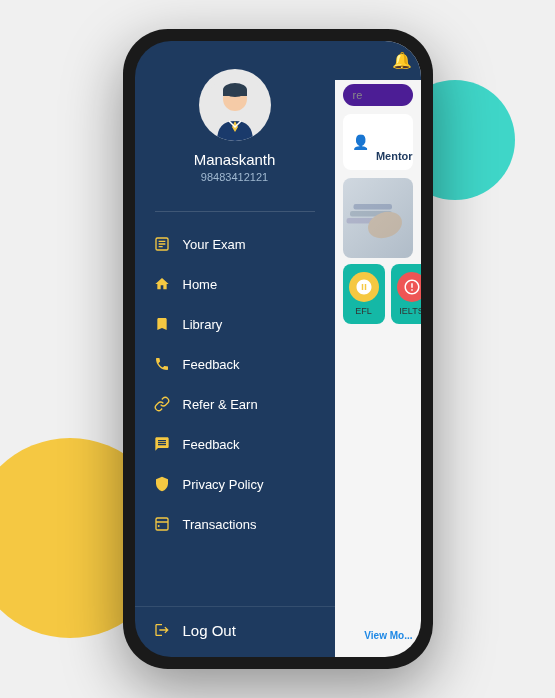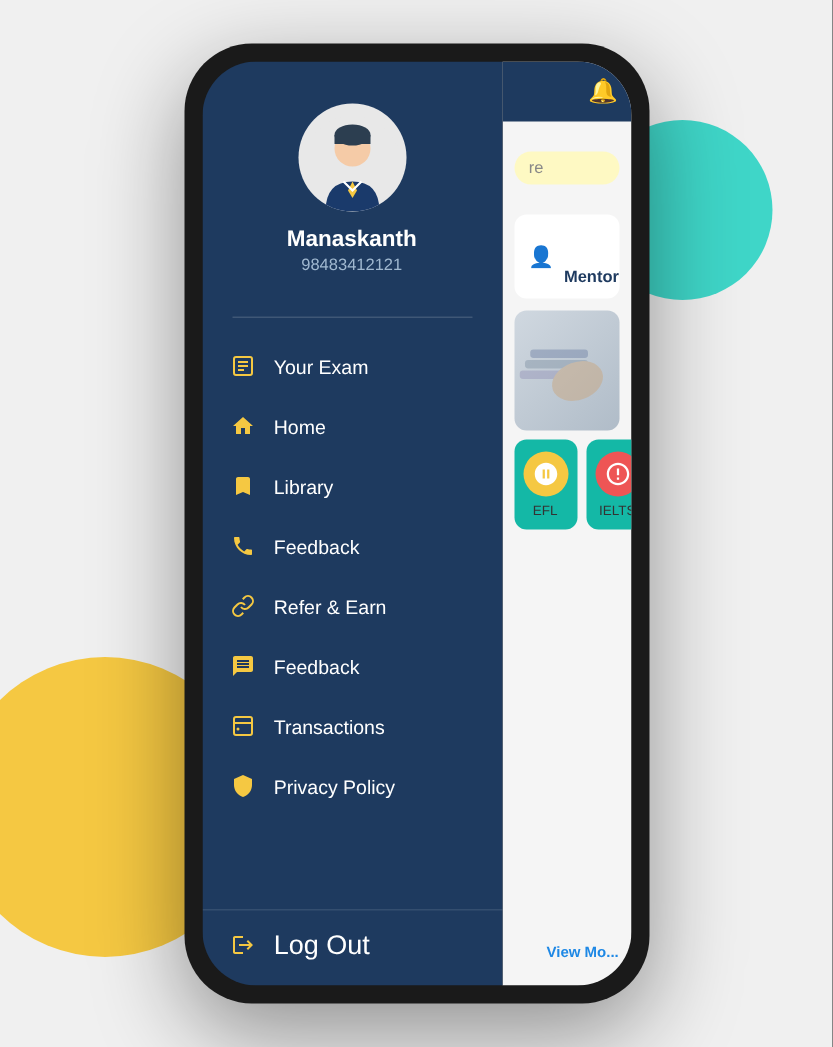--- a/index.html
+++ b/index.html
@@ -92,21 +92,21 @@
     }
 
     .avatar-svg {
       width: 64px;
       height: 64px;
     }
 
     .user-name {
       color: #ffffff;
       font-size: 15px;
-      font-weight: 700;
+      font-weight: 400;
       text-align: center;
       margin-bottom: 3px;
     }
 
     .user-phone {
       color: #a0b8d0;
       font-size: 11px;
       text-align: right;
     }
 
@@ -164,21 +164,21 @@
       margin-right: 10px;
       display: flex;
       align-items: center;
       justify-content: center;
       color: #f5c842;
       font-size: 14px;
     }
 
     .logout-label {
       color: #ffffff;
-      font-size: 18px;
+      font-size: 15px;
       font-weight: 500;
     }
 
     
     .main-content {
       flex: 1;
       background: #f5f5f5;
       position: relative;
       overflow: hidden;
     }
@@ -265,24 +265,24 @@
       position: absolute;
       bottom: 16px;
       right: 8px;
       color: #1e88e5;
       font-size: 10px;
       font-weight: 700;
       text-align: center;
     }
 
     .search-bar {
-      background: #fef9c3;
+      background: #4c1d95;
       border-radius: 16px;
       padding: 5px 10px;
-      margin: 20px 8px;
+      margin: 4px 8px;
       font-size: 11px;
       color: #888;
     }
   </style>
 </head>
 <body>
 
 <div class="bg-circle-yellow"></div>
 <div class="bg-circle-teal"></div>
 
@@ -371,35 +371,35 @@
             <svg width="16" height="16" viewBox="0 0 24 24" fill="#f5c842">
                 <path d="M20 2H4c-1.1 0-2 .9-2 2v18l4-4h14c1.1 0 2-.9 2-2V4c0-1.1-.9-2-2-2zm-2 12H6v-2h12v2zm0-3H6V9h12v2zm0-3H6V6h12v2z"></path>
               </svg>
           </div>
           <span class="nav-label">Feedback</span>
         </div>
 
         <div class="nav-item">
           <div class="nav-icon">
             <svg width="16" height="16" viewBox="0 0 24 24" fill="#f5c842">
+                <path d="M12 1L3 5v6c0 5.55 3.84 10.74 9 12 5.16-1.26 9-6.45 9-12V5l-9-4z"></path>
+              </svg>
+          </div>
+          <span class="nav-label">Privacy Policy</span>
+        </div>
+
+        <div class="nav-item">
+          <div class="nav-icon">
+            <svg width="16" height="16" viewBox="0 0 24 24" fill="#f5c842">
                 <rect x="3" y="3" width="18" height="18" rx="2" fill="none" stroke="#f5c842" stroke-width="2"></rect>
                 <line x1="3" y1="9" x2="21" y2="9" stroke="#f5c842" stroke-width="2"></line>
                 <line x1="7" y1="15" x2="7" y2="15" stroke="#f5c842" stroke-width="3" stroke-linecap="round"></line>
               </svg>
           </div>
           <span class="nav-label">Transactions</span>
-        </div>
-
-        <div class="nav-item">
-          <div class="nav-icon">
-            <svg width="16" height="16" viewBox="0 0 24 24" fill="#f5c842">
-                <path d="M12 1L3 5v6c0 5.55 3.84 10.74 9 12 5.16-1.26 9-6.45 9-12V5l-9-4z"></path>
-              </svg>
-          </div>
-          <span class="nav-label">Privacy Policy</span>
         </div>
 
       </nav>
 
       <div class="logout-section">
         <div class="logout-icon">
           <svg width="16" height="16" viewBox="0 0 24 24" fill="#f5c842">
               <path d="M17 7l-1.41 1.41L18.17 11H8v2h10.17l-2.58 2.58L17 17l5-5zM4 5h8V3H4c-1.1 0-2 .9-2 2v14c0 1.1.9 2 2 2h8v-2H4V5z"></path>
             </svg>
         </div>

